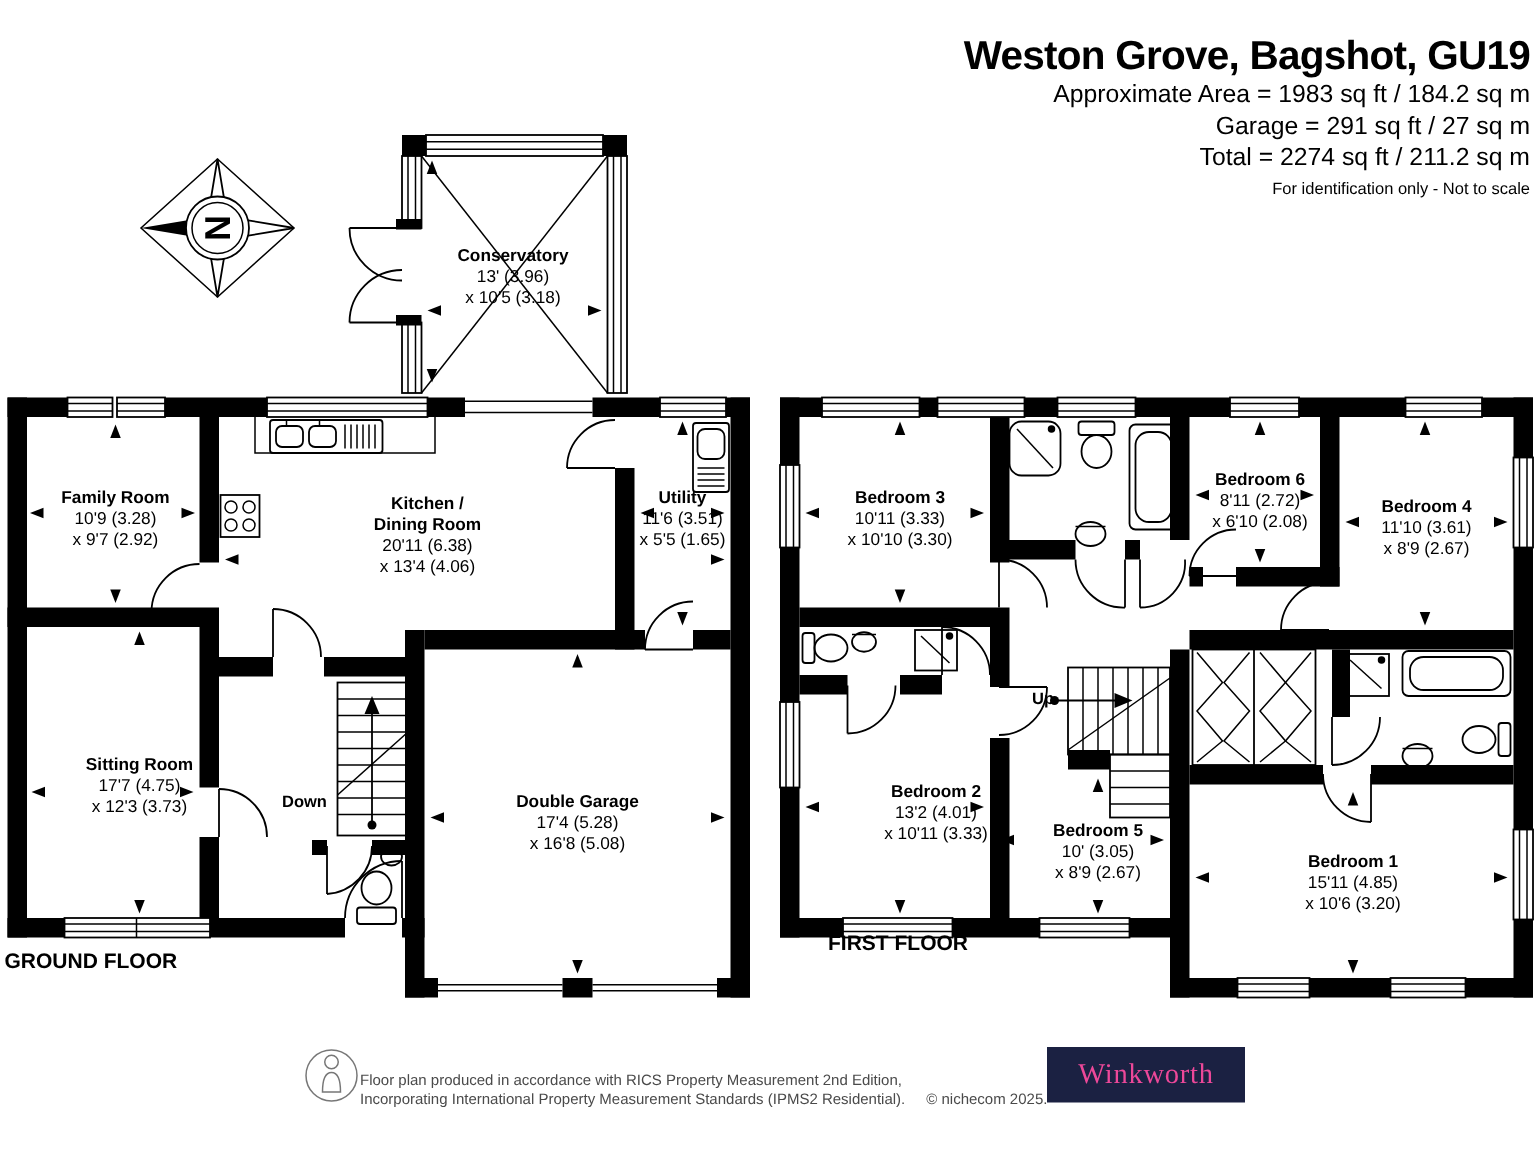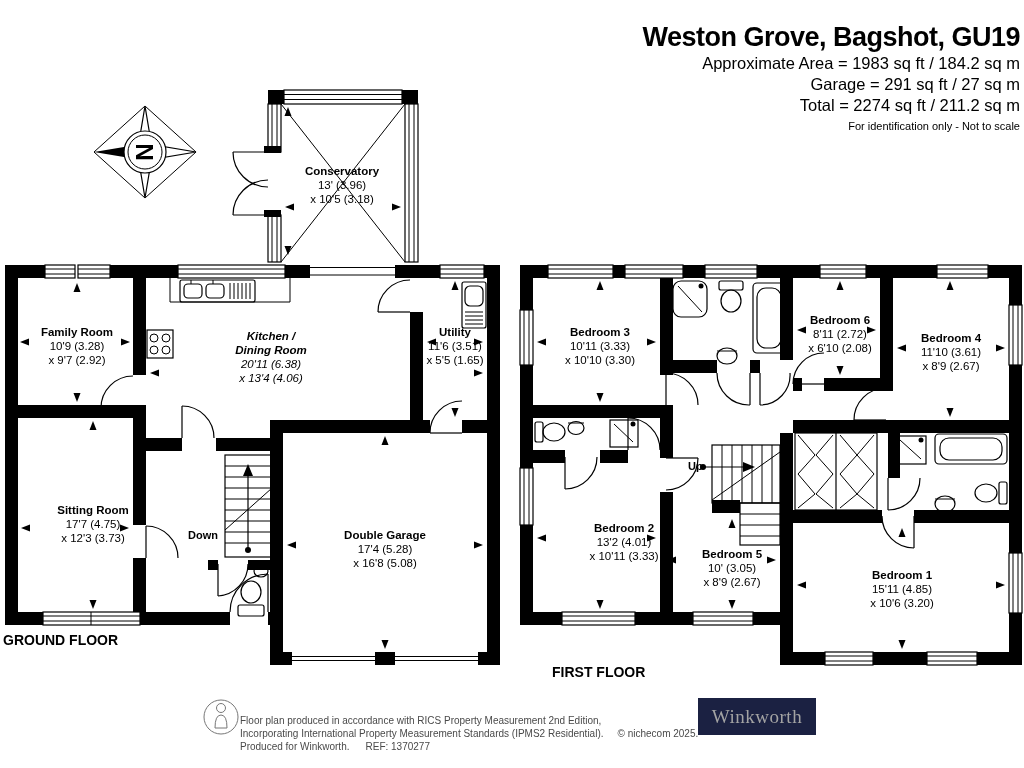--- a/index.html
+++ b/index.html
@@ -19,22 +19,22 @@
   .rlabel{position:absolute;transform:translateX(-50%);text-align:center;
           font-size:11.5px;line-height:14px;white-space:nowrap;}
   .rlabel .rname{font-weight:bold;text-align:center;}
   .floor-label{position:absolute;font-size:14px;font-weight:bold;}
   .stair-label{position:absolute;font-size:11px;font-weight:bold;}
   .footer-text{position:absolute;left:240px;top:714px;font-size:10px;
                line-height:13px;color:#4a4a4a;}
   .footer-text .row{white-space:nowrap;}
   .footer-text .cop{margin-left:14px;}
   .footer-text .ref{margin-left:16px;}
-  .brand{position:absolute;left:698px;top:698px;width:118px;height:37px;
-         background:#1b2142;color:#a3a3a3;display:flex;align-items:center;
+  .brand{position:absolute;left:698px;top:698px;width:132px;height:37px;
+         background:#1b2142;color:#ec4899;display:flex;align-items:center;
          justify-content:center;font-family:"Liberation Serif",serif;
          font-size:19px;letter-spacing:.5px;}
 </style>
 </head>
 <body>
 
 <svg width="1024" height="768" viewBox="0 0 1024 768">
 
   <g>
 
@@ -500,21 +500,21 @@
 <div class="rlabel" style="left:342px;top:164px;">
   <div class="rname">Conservatory</div>
   <div>13' (3.96)</div>
   <div>x 10'5 (3.18)</div>
 </div>
 <div class="rlabel" style="left:77px;top:325px;">
   <div class="rname">Family Room</div>
   <div>10'9 (3.28)</div>
   <div>x 9'7 (2.92)</div>
 </div>
-<div class="rlabel" style="left:271px;top:329px;font-style:italic;">
+<div class="rlabel" style="left:285px;top:329px;">
   <div class="rname">Kitchen /</div>
   <div class="rname">Dining Room</div>
   <div>20'11 (6.38)</div>
   <div>x 13'4 (4.06)</div>
 </div>
 <div class="rlabel" style="left:455px;top:325px;">
   <div class="rname">Utility</div>
   <div>11'6 (3.51)</div>
   <div>x 5'5 (1.65)</div>
 </div>
@@ -555,21 +555,20 @@
   <div class="rname">Bedroom 5</div>
   <div>10' (3.05)</div>
   <div>x 8'9 (2.67)</div>
 </div>
 <div class="rlabel" style="left:902px;top:568px;">
   <div class="rname">Bedroom 1</div>
   <div>15'11 (4.85)</div>
   <div>x 10'6 (3.20)</div>
 </div>
 <div class="stair-label" style="left:688px;top:460px;">Up</div>
-<div class="floor-label" style="left:520px;top:664px;padding-left:32px;">FIRST FLOOR</div>
+<div class="floor-label" style="left:520px;top:620px;padding-left:32px;">FIRST FLOOR</div>
 
 <div class="footer-text">
   <div class="row">Floor plan produced in accordance with RICS Property Measurement 2nd Edition,</div>
   <div class="row"><span>Incorporating International Property Measurement Standards (IPMS2 Residential).</span><span class="cop">© nichecom 2025.</span></div>
-  <div class="row"><span>Produced for Winkworth.</span><span class="ref">REF: 1370277</span></div>
 </div>
 
 <div class="brand">Winkworth</div>
 
 </body></html>

